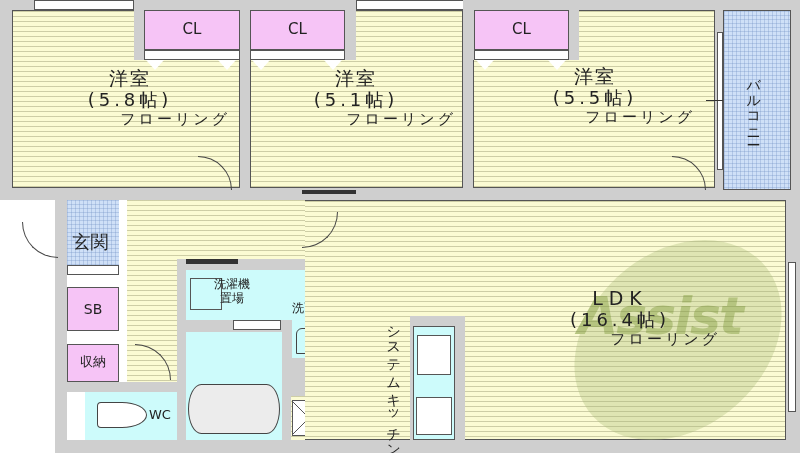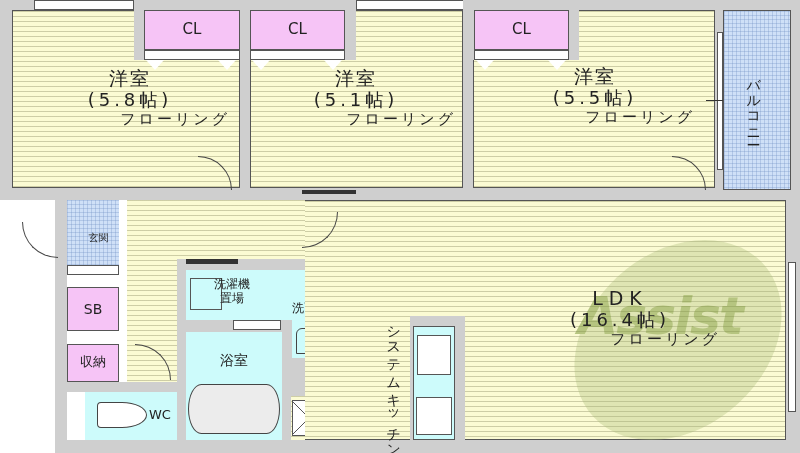--- a/index.html
+++ b/index.html
@@ -85,21 +85,21 @@
 <div class="abs wall" style="left:715px;top:0;width:85px;height:200px;"></div>
 <div class="abs white" style="left:717px;top:32px;width:6px;height:138px;"></div>
 <div class="abs line" style="left:706px;top:100px;width:24px;height:1px;"></div>
 <div class="abs tile-blue" style="left:723px;top:10px;width:68px;height:180px;border:1px solid #555;">
   <div class="abs label vert" style="left:22px;top:58px;">バルコニー</div>
 </div>
 
 <div class="abs floor" style="left:127px;top:200px;width:178px;height:185px;"></div>
 
 <div class="abs tile-blue" style="left:67px;top:200px;width:52px;height:65px;">
-  <div class="abs label" style="left:8px;top:32px;width:47px;font-size:10px;">玄関</div>
+  <div class="abs label" style="left:0;top:32px;width:47px;font-size:18px;">玄関</div>
 </div>
 <div class="abs door-arc" style="left:22px;top:222px;width:36px;height:36px;border-radius:0 0 0 100%;border:1px solid #444;border-top:none;border-right:none;"></div>
 <div class="abs white" style="left:67px;top:265px;width:52px;height:10px;"></div>
 
 <div class="abs pink" style="left:67px;top:287px;width:52px;height:44px;">
   <div class="label" style="font-size:14px;margin-top:13px;">SB</div>
 </div>
 
 <div class="abs pink" style="left:67px;top:344px;width:52px;height:38px;">
   <div class="label" style="font-size:13px;margin-top:10px;">収納</div>
@@ -122,21 +122,20 @@
   </div>
 </div>
 <div class="abs line" style="left:186px;top:259px;width:52px;height:5px;"></div>
 
 <div class="abs cyan" style="left:292px;top:300px;width:48px;height:58px;">
   <div class="abs label small" style="left:0;top:2px;">洗面台</div>
   <div class="abs" style="left:4px;top:28px;width:38px;height:26px;border:1px solid #444;border-radius:6px 6px 0 0;background:#cdfbfb;"></div>
 </div>
 
 <div class="abs cyan" style="left:186px;top:332px;width:96px;height:108px;">
-  <div class="abs label" style="left:0;top:20px;width:96px;font-size:14px;">浴室</div>
   <div class="abs" style="left:2px;top:52px;width:92px;height:50px;border:1px solid #444;border-radius:16px/30px;background:#ececec;"></div>
 </div>
 <div class="abs white" style="left:233px;top:320px;width:48px;height:10px;"></div>
 
 <div class="abs floor" style="left:291px;top:396px;width:120px;height:44px;"></div>
 <div class="abs white" style="left:292px;top:400px;width:34px;height:36px;background:#fff;
   background-image:linear-gradient(45deg,transparent 49%,#555 49%,#555 51%,transparent 51%),linear-gradient(-45deg,transparent 49%,#555 49%,#555 51%,transparent 51%);"></div>
 <div class="abs label small" style="left:330px;top:403px;">
   <div>冷蔵庫</div>
   <div>置場</div>

